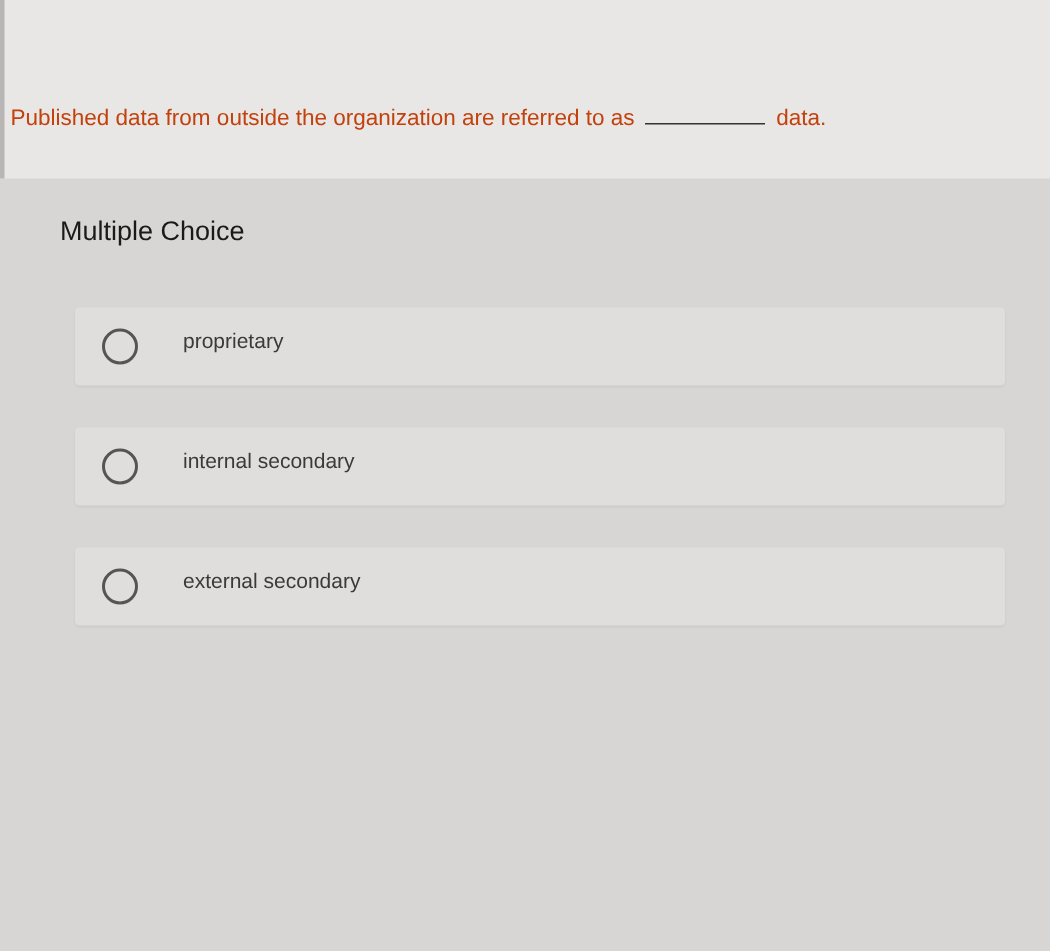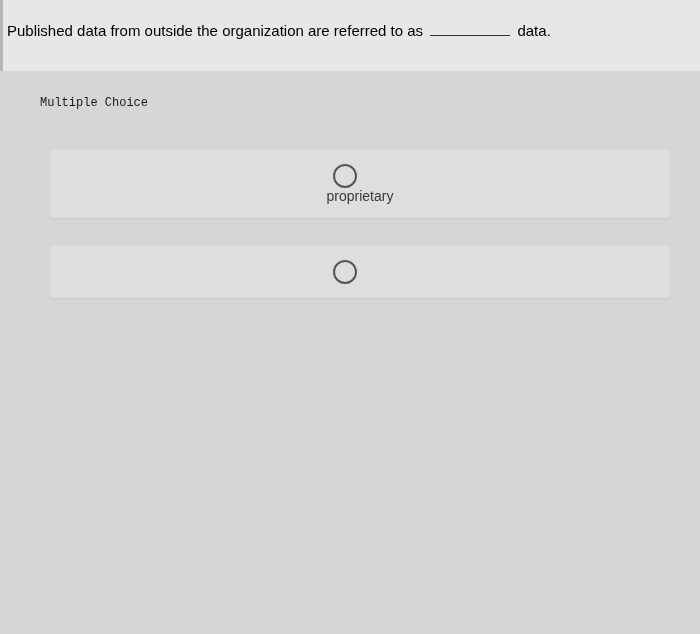--- a/index.html
+++ b/index.html
@@ -14,52 +14,51 @@
       height: 634px;
       overflow: hidden;
     }
     .question-area {
       background: #e8e7e5;
       padding: 20px 10px 30px 4px;
       border-left: 3px solid #b8b6b4;
     }
     .question-text {
       font-size: 15px;
-      color: #000000;
+      color: #c2410c;
       line-height: 1.4;
+      margin-top: 48px;
     }
     .blank-line {
       display: inline-block;
       border-bottom: 1.5px solid #333;
       width: 80px;
       vertical-align: baseline;
       margin: 0 3px;
     }
     .answers-section {
       padding: 25px 0 0 40px;
     }
     .section-label {
-      font-size: 12px;
+      font-size: 18px;
       color: #1a1a1a;
       margin-bottom: 40px;
-      font-family: Liberation Mono, monospace;
     }
     .options-list {
       padding-left: 10px;
     }
     .option-row {
       display: flex;
-      align-items: center;
+      align-items: flex-start;
       background: #e0dedc;
       margin-bottom: 28px;
       padding: 14px 18px;
       border-radius: 3px;
       width: 620px;
       box-shadow: 0 1px 2px rgba(0,0,0,0.06);
-      flex-direction: column;
     }
     .radio-circle {
       width: 24px;
       height: 24px;
       border: 2px solid #555;
       border-radius: 50%;
       background: transparent;
       flex-shrink: 0;
       margin-right: 30px;
       cursor: pointer;
@@ -86,18 +85,23 @@
   <div class="options-list">
 
     <div class="option-row">
       <div class="radio-circle"></div>
       <div class="option-label">proprietary</div>
     </div>
 
 
     <div class="option-row">
       <div class="radio-circle"></div>
+      <div class="option-label">internal secondary</div>
     </div>
 
 
+    <div class="option-row">
+      <div class="radio-circle"></div>
+      <div class="option-label">external secondary</div>
+    </div>
 
   </div>
 </div>
 
 </body></html>

